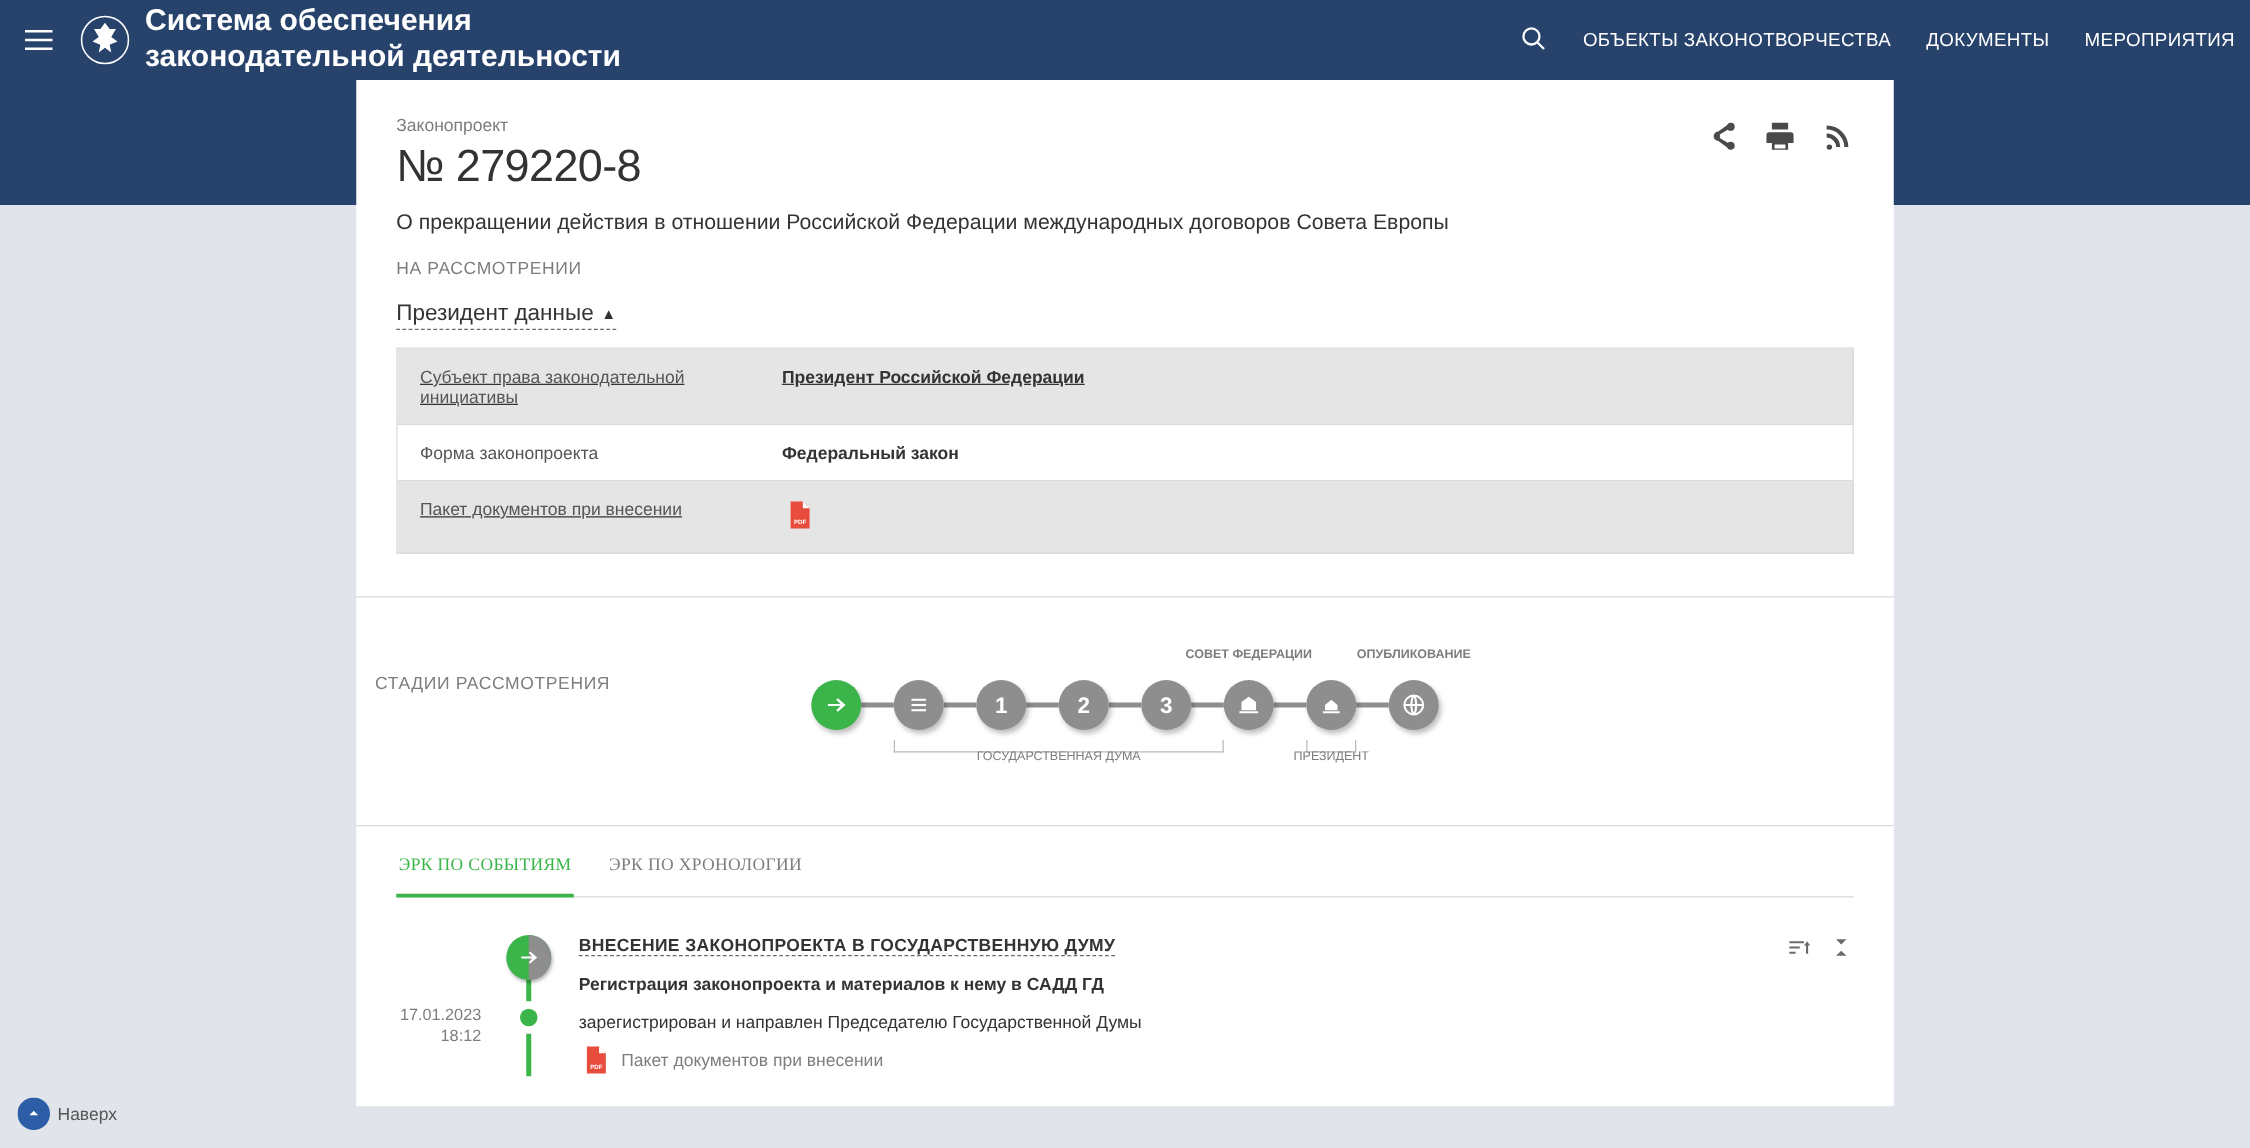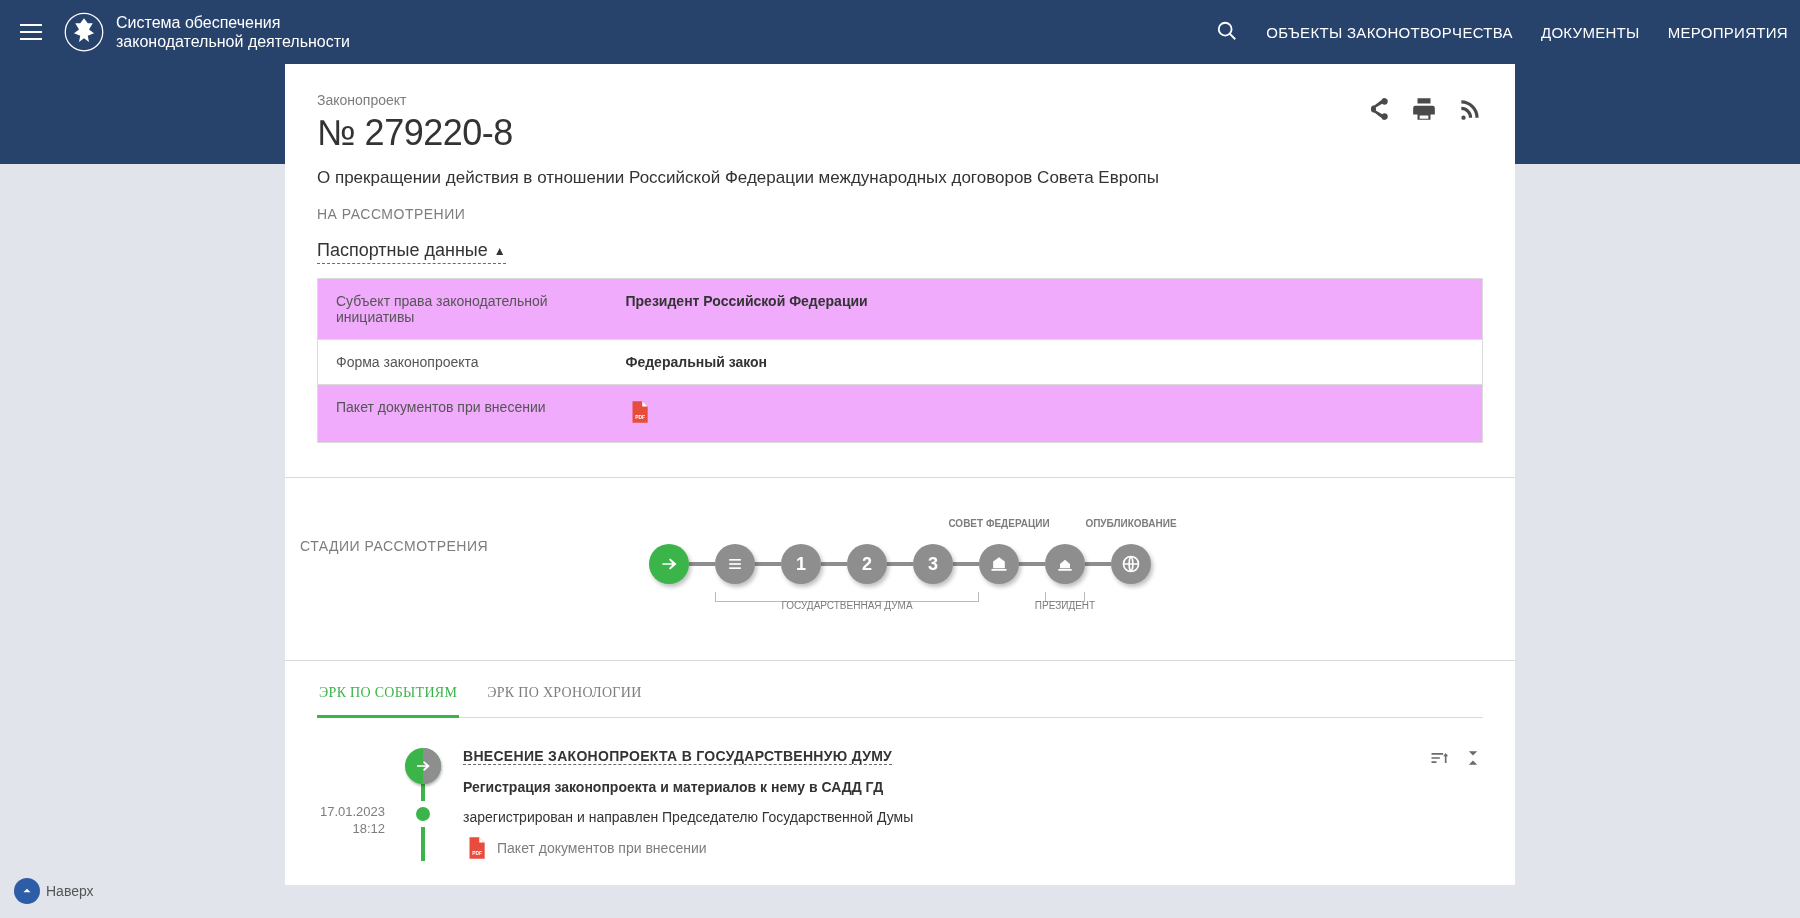--- a/index.html
+++ b/index.html
@@ -30,21 +30,21 @@
     padding: 0 12px;
     height: 64px;
     position: relative;
     z-index: 10;
   }
   .hamburger { cursor: pointer; padding: 8px; margin-right: 14px; }
   .hamburger span, .hamburger::before, .hamburger::after {
     display: block; width: 22px; height: 2px; background:#fff; content:""; margin:5px 0;
   }
   .crest { width: 40px; height: 40px; margin-right: 12px; flex-shrink:0; }
-  .site-title { line-height: 1.2; font-weight:400; font-size: 16px; }
+  .site-title { line-height: 1.2; font-weight:700; font-size: 24px; }
   .spacer     { flex: 1; }
   .nav-items  { display:flex; align-items:center; gap:28px; font-weight:500; letter-spacing:.3px; white-space:nowrap; }
   .nav-items a { color:#fff; text-decoration:none; font-size:15px; }
   .search-ico svg{ width:22px; height:22px; }
 
   
   .blue-strip { background: var(--header-bg); height: 100px; width:100%; position:absolute; top:64px; }
 
   
   main.card {
@@ -66,21 +66,21 @@
   .passport-toggle .caret { font-size:12px; }
 
   table.passport {
     width:100%; border-collapse: collapse; margin-top:14px;
     border:1px solid var(--border);
   }
   table.passport td { padding:14px 18px; border-top:1px solid var(--border); vertical-align:top; }
   table.passport tr:first-child td { border-top:none; }
   table.passport td.k { color:#555; width:290px; }
   table.passport td.v { font-weight:600; }
-  table.passport tr.alt { background:#f0abfc; }
+  table.passport tr.alt { background:#e5e5e5;text-decoration:underline; }
 
   .pdf-icon { display:inline-flex; align-items:center; }
   .pdf-icon svg { width:26px; height:26px; }
 
   .card-actions { float:right; display:flex; gap:20px; margin-top:4px; }
   .card-actions svg { width:26px; height:26px; fill:#4a4a4a; cursor:pointer; }
 
   
   .stages-wrap { border-top:1px solid var(--border); margin-top:34px; padding:40px 32px 30px 32px; position:relative; }
   .stages-label { text-transform:uppercase; color:var(--muted); letter-spacing:.5px; position:absolute; left:15px; top:60px; }
@@ -179,21 +179,21 @@
           <path d="M4 4a16 16 0 0116 16h-3A13 13 0 004 7zm0 6a10 10 0 0110 10h-3a7 7 0 00-7-7zm2 8a2 2 0 11-2 2 2 2 0 012-2z"></path>
         </svg>
     </div>
 
     <div class="kind-label">Законопроект</div>
     <h1 class="bill-num">№ 279220-8</h1>
     <div class="bill-desc">О прекращении действия в отношении Российской Федерации международных договоров Совета Европы</div>
     <div class="status-label">НА РАССМОТРЕНИИ</div>
 
     <span class="passport-toggle">
-      <span>Паспортные данные</span>
+      <span>Президент данные</span>
       <span class="caret">▲</span>
     </span>
 
     <table class="passport">
       <tbody>
           <tr class="alt">
         <td class="k">Субъект права законодательной инициативы</td>
         <td class="v">Президент Российской Федерации</td>
       </tr>
       <tr>

